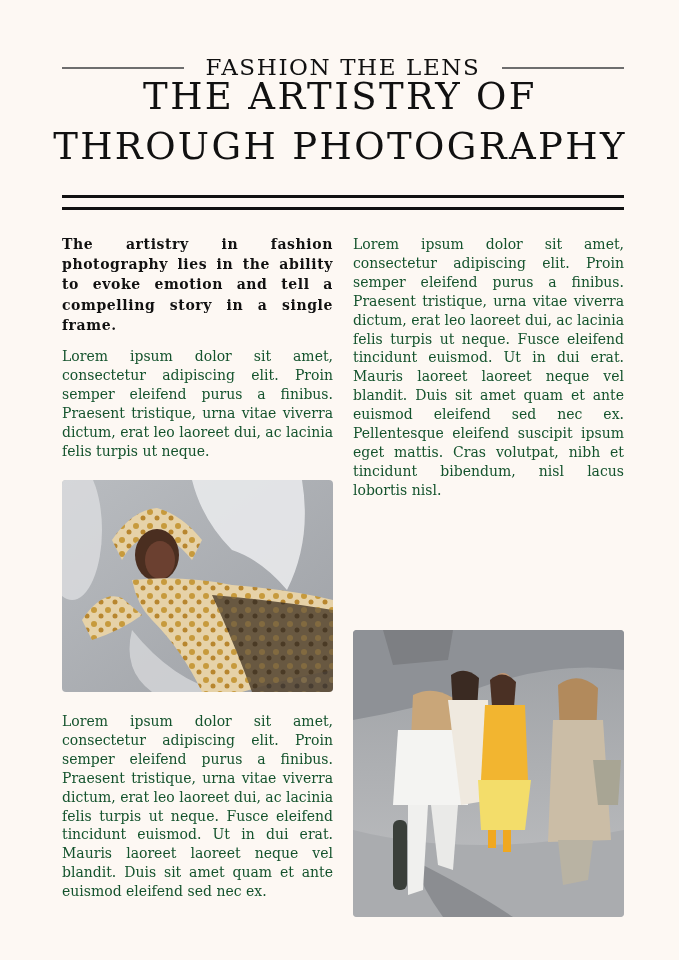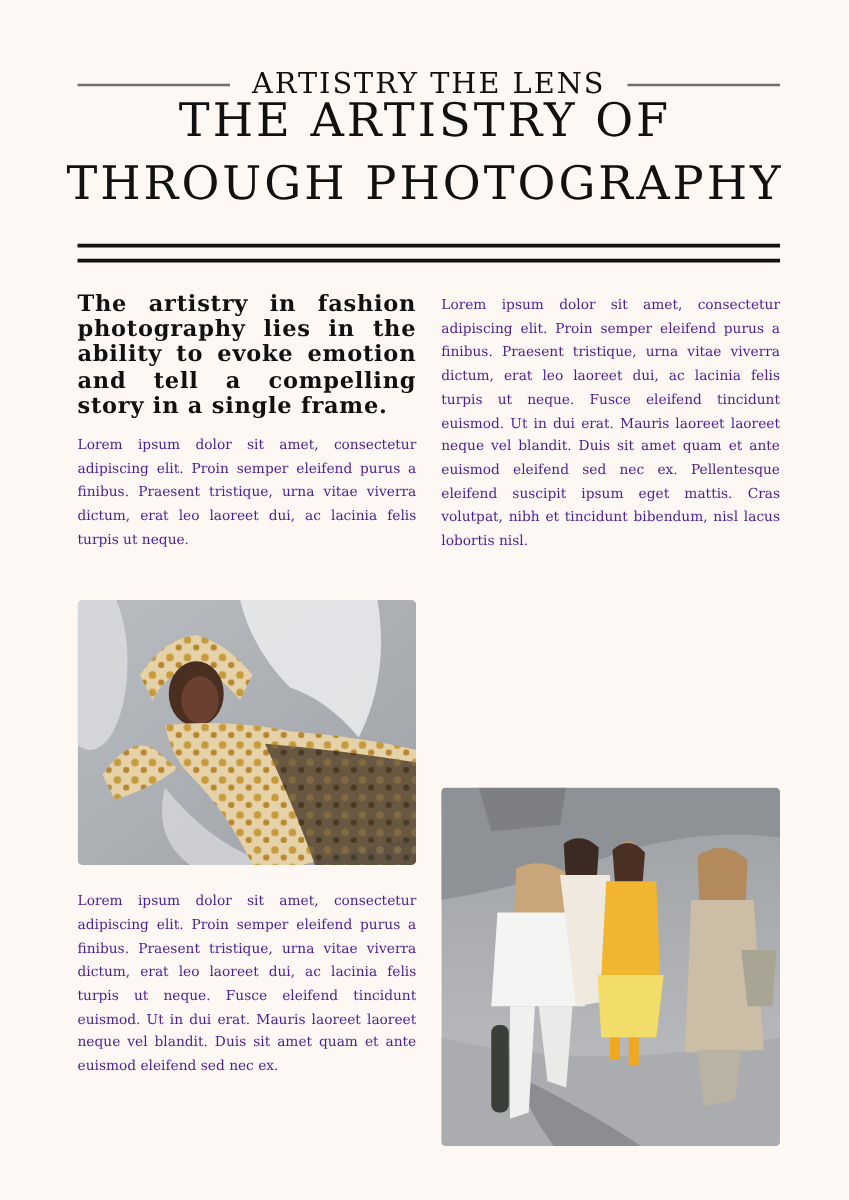--- a/index.html
+++ b/index.html
@@ -38,40 +38,40 @@
     }
     .rule.r1 { top: 195px; }
     .rule.r2 { top: 207px; }
 
     .col { position: absolute; width: 271px; }
     .col-left { left: 62px; }
     .col-right { left: 353px; }
 
     .lead {
       font-family: "DejaVu Serif", serif;
-      font-weight: bold; font-size: 18px; line-height: 20.2px;
+      font-weight: bold; font-size: 14px; line-height: 20.2px;
       letter-spacing: 0.6px;
       text-align: justify; margin: 0;
     }
     .body-text {
       font-family: "DejaVu Serif", serif;
-      font-size: 11px; line-height: 18.9px;
-      text-align: justify; margin: 0; color: #4c1d95;
+      font-size: 14px; line-height: 18.9px;
+      text-align: justify; margin: 0; color: #14532d;
     }
     .photo {
       position: absolute; border-radius: 4px; overflow: hidden;
     }
     .photo svg { display: block; }
   </style>
 </head>
 <body>
 
 <div class="kicker-row">
   <div class="kicker-line left"></div>
-  <div class="kicker">ARTISTRY THE LENS</div>
+  <div class="kicker">FASHION THE LENS</div>
   <div class="kicker-line right"></div>
 </div>
 
 <h1 class="title">
   <span>THE ARTISTRY OF</span><br>
   <span>THROUGH PHOTOGRAPHY</span>
 </h1>
 
 <div class="rule r1"></div>
 <div class="rule r2"></div>

